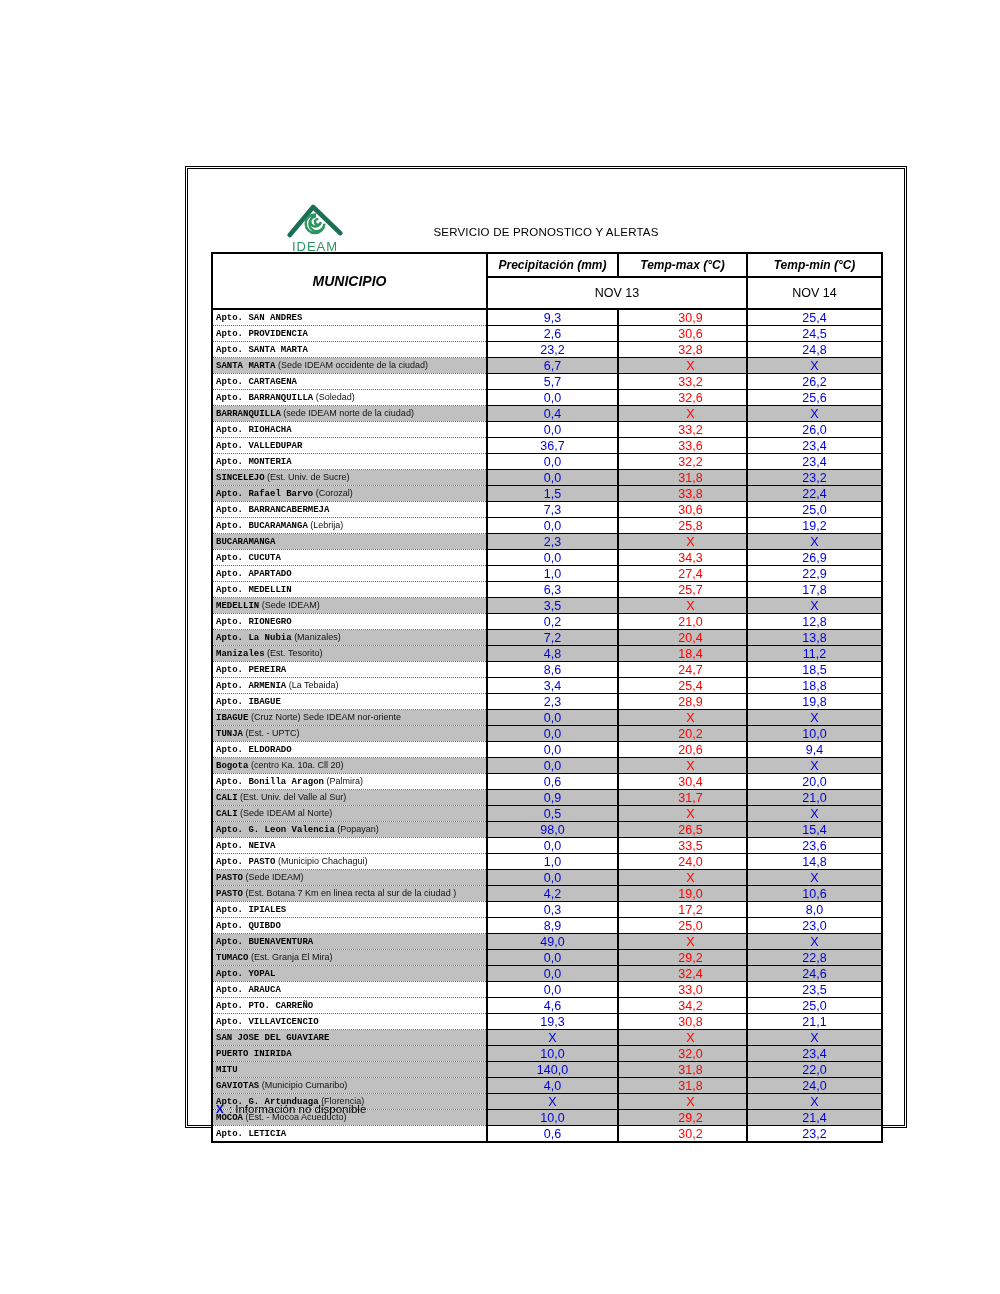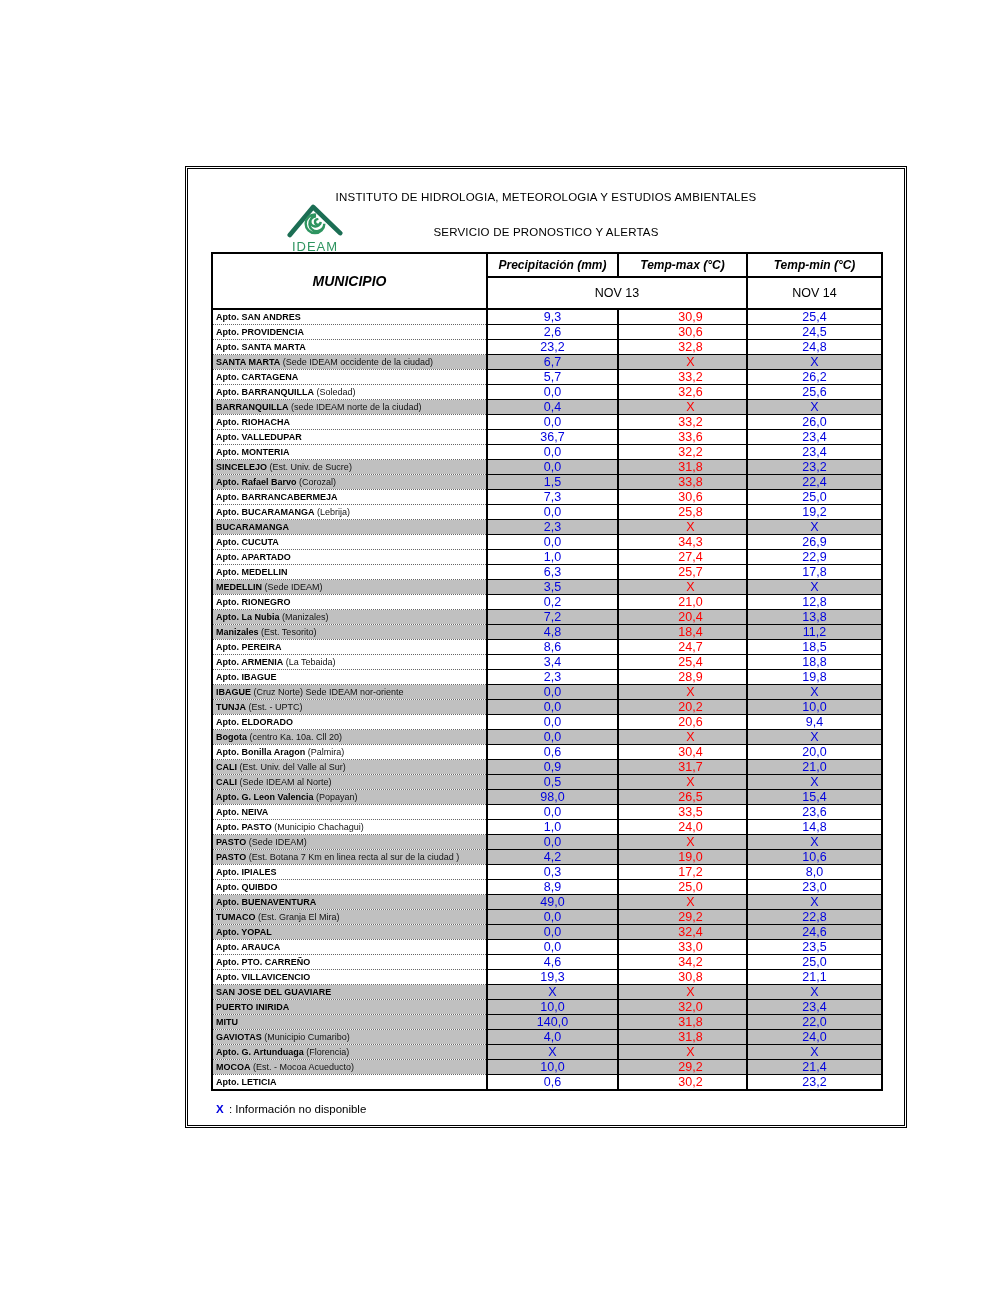--- a/index.html
+++ b/index.html
@@ -20,41 +20,40 @@
   col.c-name { width:275px; } col.c-p { width:131px; } col.c-tx { width:129px; } col.c-tn { width:135px; }
 
   .data-table th { border:2px solid #000; background:#fff; }
   .th-municipio { font-size:14px; font-weight:bold; text-align:center;font-style:italic; }
   .th-col { font-size:12px; font-weight:bold; text-align:center; height:24px;font-style:italic; }
   .th-date { font-size:12.5px; font-weight:normal; text-align:center; height:32px; }
 
   .data-table td { height:14.5px; line-height:14px; overflow:hidden; white-space:nowrap; }
   .cell-name { border-right:2px solid #000; border-left:2px solid #000;
                border-bottom:1px dotted #666; padding-left:3px; font-size:9px; }
-  .cell-name .nm { font-weight:bold; color:#000; }
+  .cell-name .nm { font-weight:bold; color:#000;font-family:Liberation Mono, monospace; }
   .cell-name .nt { font-weight:normal; color:#111; }
   .cell-val { border-left:2px solid #000; border-right:2px solid #000;
               border-bottom:1px solid #000; text-align:center; font-size:12.5px; }
   td.precip { color:var(--precip-color); }
   td.tmax   { color:var(--tmax-color);padding-left:16px; }
   td.tmin   { color:var(--tmin-color); }
   tr.shaded td { background:var(--shaded-bg); }
   .data-table { border:2px solid #000; }
   tbody tr:last-child td { border-bottom:2px solid #000; }
 
   .legend { position:absolute; left:28px; top:934px; font-size:11.5px; color:#000; }
   .legend-x { font-weight:bold; color:var(--precip-color); margin-right:2px; }
 </style>
 </head>
 <body>
 
 <div class="page">
   <div class="frame">
 
-    <div class="title">INSTITUTO DE HIDROLOGIA, METEOROLOGIA Y ESTUDIOS AMBIENTALES</div>
 
     <div class="logo">
       <svg width="56" height="40" viewBox="0 0 60 42">
         <path d="M3 36 L28 6 L57 34" fill="none" stroke="#1C6E54" stroke-width="5" stroke-linejoin="round" stroke-linecap="round"></path>
         <path d="M30 14 a10 10 0 1 0 10 10 a8 8 0 1 1 -9 -8 a5.5 5.5 0 1 0 5 6 a3 3 0 1 1 -3.5 -3" fill="none" stroke="#2E9460" stroke-width="2.6" stroke-linecap="round"></path>
       </svg>
       <div class="logo-text">IDEAM</div>
     </div>
 
     <div class="subtitle">SERVICIO DE PRONOSTICO Y ALERTAS</div>

